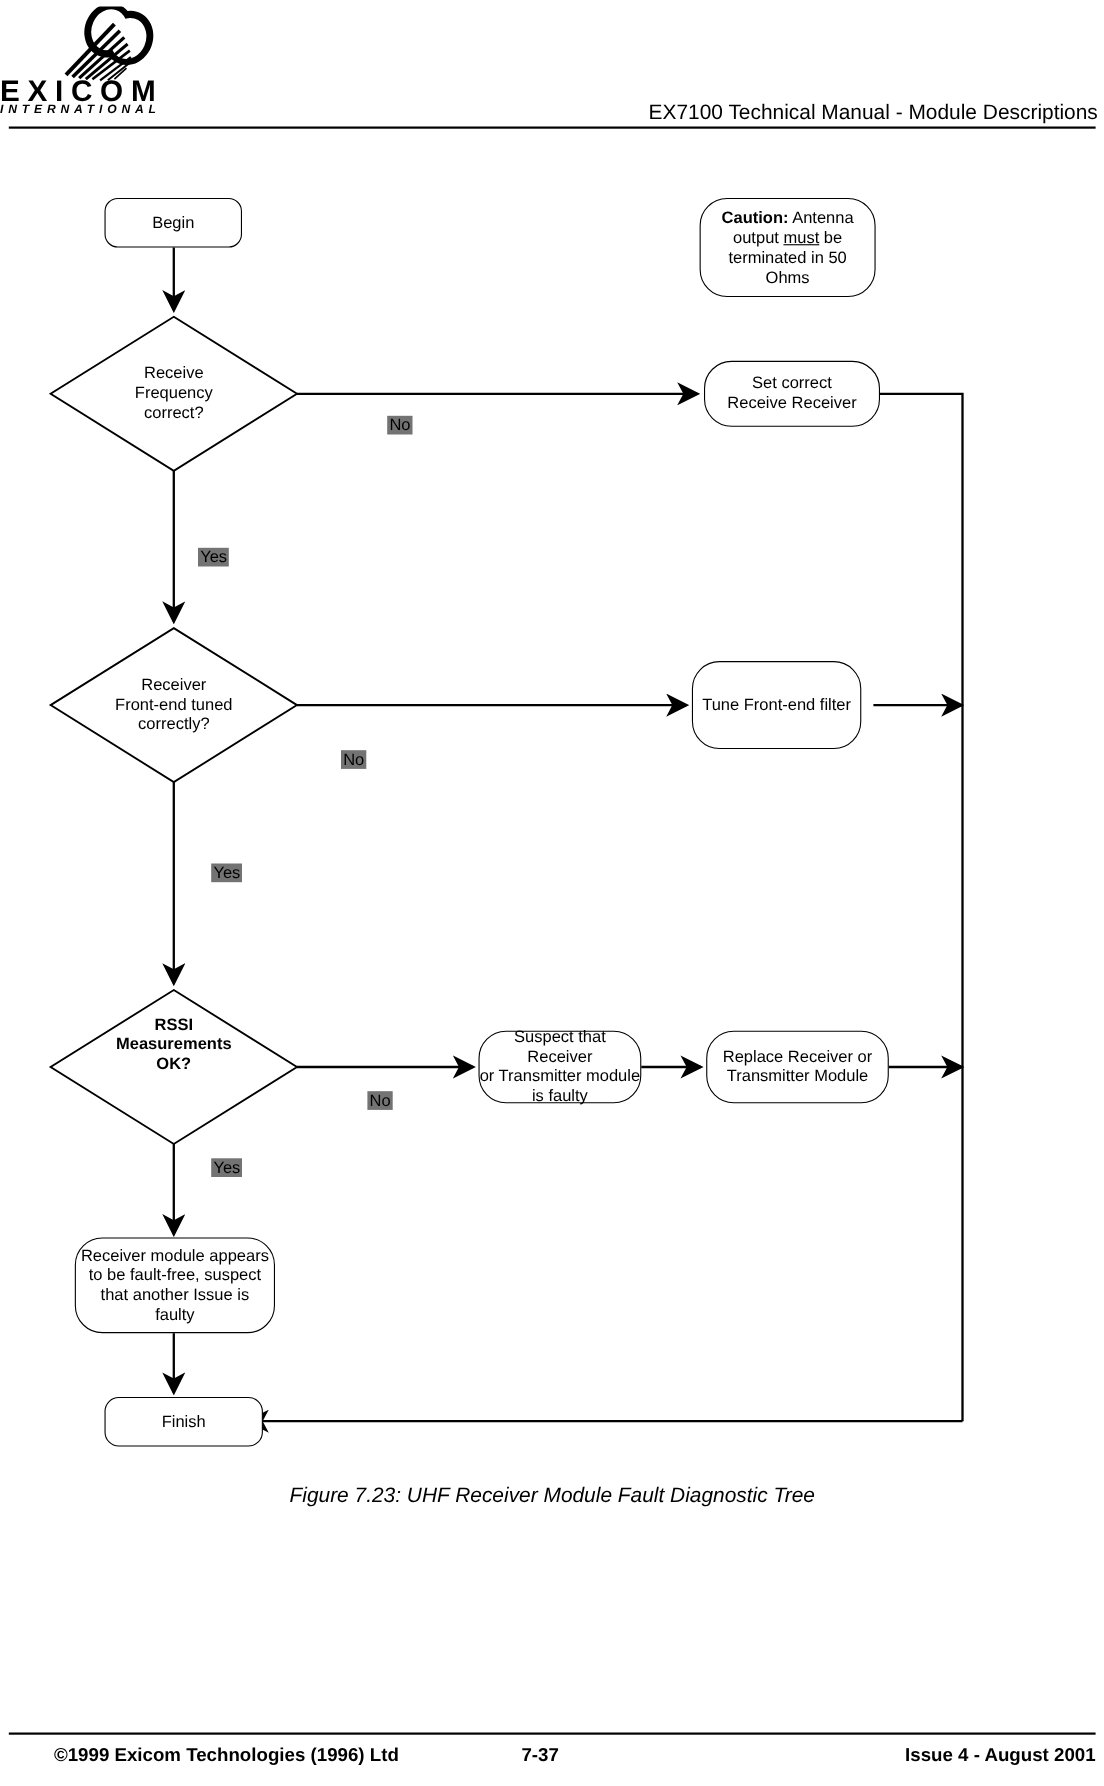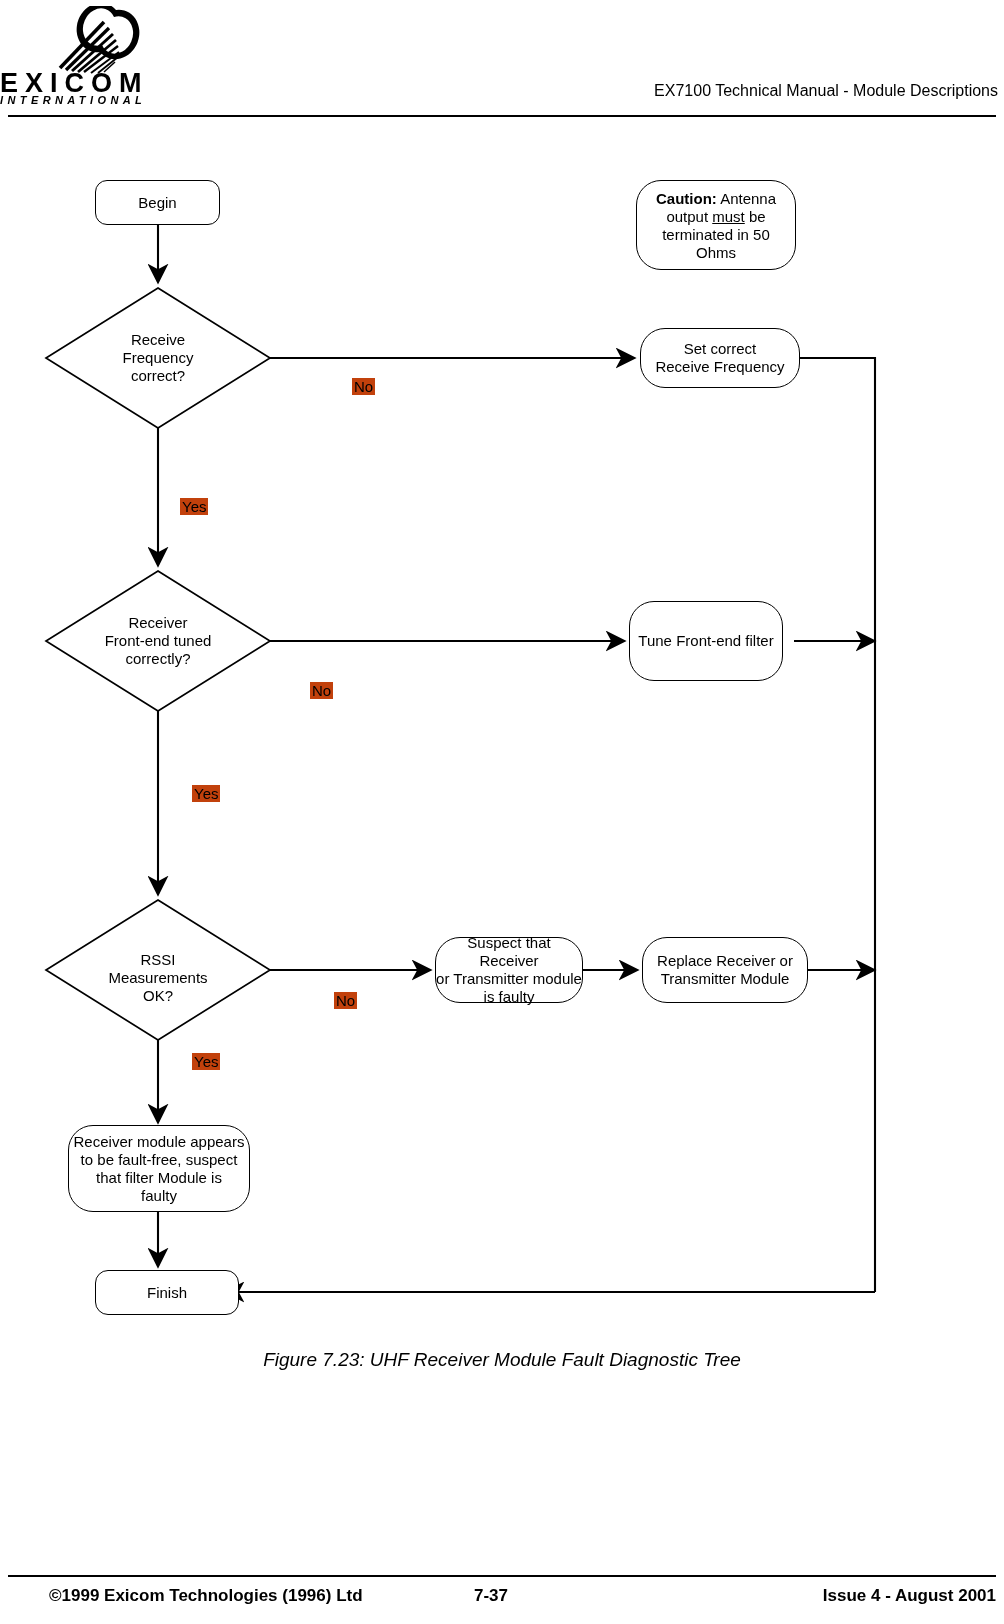--- a/index.html
+++ b/index.html
@@ -43,22 +43,22 @@
     width: 190px;
     font-size: 11px;
     font-weight: 700;
     font-style: italic;
     letter-spacing: 4.4px;
     line-height: 13px;
     white-space: nowrap;
   }
   #header-title {
     position: absolute;
-    right: 6px; top: 80px;
-    font-size: 16px;
+    right: 6px; top: 92px;
+    font-size: 19px;
     line-height: 22px;
     text-align: right;
     white-space: nowrap;
   }
   #header-rule {
     position: absolute;
     left: 8px; top: 115px;
     width: 988px; height: 2px;
     background: #000000;
   }
@@ -136,21 +136,21 @@
   .node-decision .decision-label {
     position: relative;
     z-index: 2;
     pointer-events: auto;
   }
 
   .edge-label {
     position: absolute;
     font-size: 15px;
     line-height: 17px;
-    background: #c2410c;
+    background: #737373;
     padding: 0 2px;
     white-space: nowrap;
   }
   .note-strong { font-weight: 700; }
   .note-underline { text-decoration: underline; }
 </style>
 </head>
 <body>
 
 <div id="header">
@@ -245,37 +245,37 @@
     <div class="decision-label">
       <div>Receive</div>
       <div>Frequency</div>
       <div>correct?</div>
     </div>
   </div>
 
   <div class="node node-proc" style="left:640px; top:188px; width:160px; height:60px;">
     <div>
       <div>Set correct</div>
-      <div>Receive Frequency</div>
+      <div>Receive Receiver</div>
     </div>
   </div>
 
   <div class="node node-decision" style="left:46px; top:431px; width:224px; height:140px;">
     <div class="decision-label">
       <div>Receiver</div>
       <div>Front-end tuned</div>
       <div>correctly?</div>
     </div>
   </div>
 
   <div class="node node-proc" style="left:629px; top:461px; width:154px; height:80px;text-align:center;">
     <span>Tune Front-end filter</span>
   </div>
 
-  <div class="node node-decision" style="left:46px; top:768px; width:224px; height:140px;">
+  <div class="node node-decision" style="left:46px; top:740px; width:224px; height:140px;font-weight:bold;">
     <div class="decision-label">
       <div>RSSI</div>
       <div>Measurements</div>
       <div>OK?</div>
     </div>
   </div>
 
   <div class="node node-proc" style="left:435px; top:797px; width:148px; height:66px;">
     <div>
       <div>Suspect that Receiver</div>
@@ -288,21 +288,21 @@
     <div>
       <div>Replace Receiver or</div>
       <div>Transmitter Module</div>
     </div>
   </div>
 
   <div class="node node-proc" style="left:68px; top:985px; width:182px; height:87px;">
     <div>
       <div>Receiver module appears</div>
       <div>to be fault-free, suspect</div>
-      <div>that filter Module is</div>
+      <div>that another Issue is</div>
       <div>faulty</div>
     </div>
   </div>
 
   <div class="node node-term" style="left:95px; top:1130px; width:144px; height:45px;">
     <span>Finish</span>
   </div>
 
   <div class="edge-label" style="left:352px; top:238px;">No</div>
   <div class="edge-label" style="left:180px; top:358px;">Yes</div>

